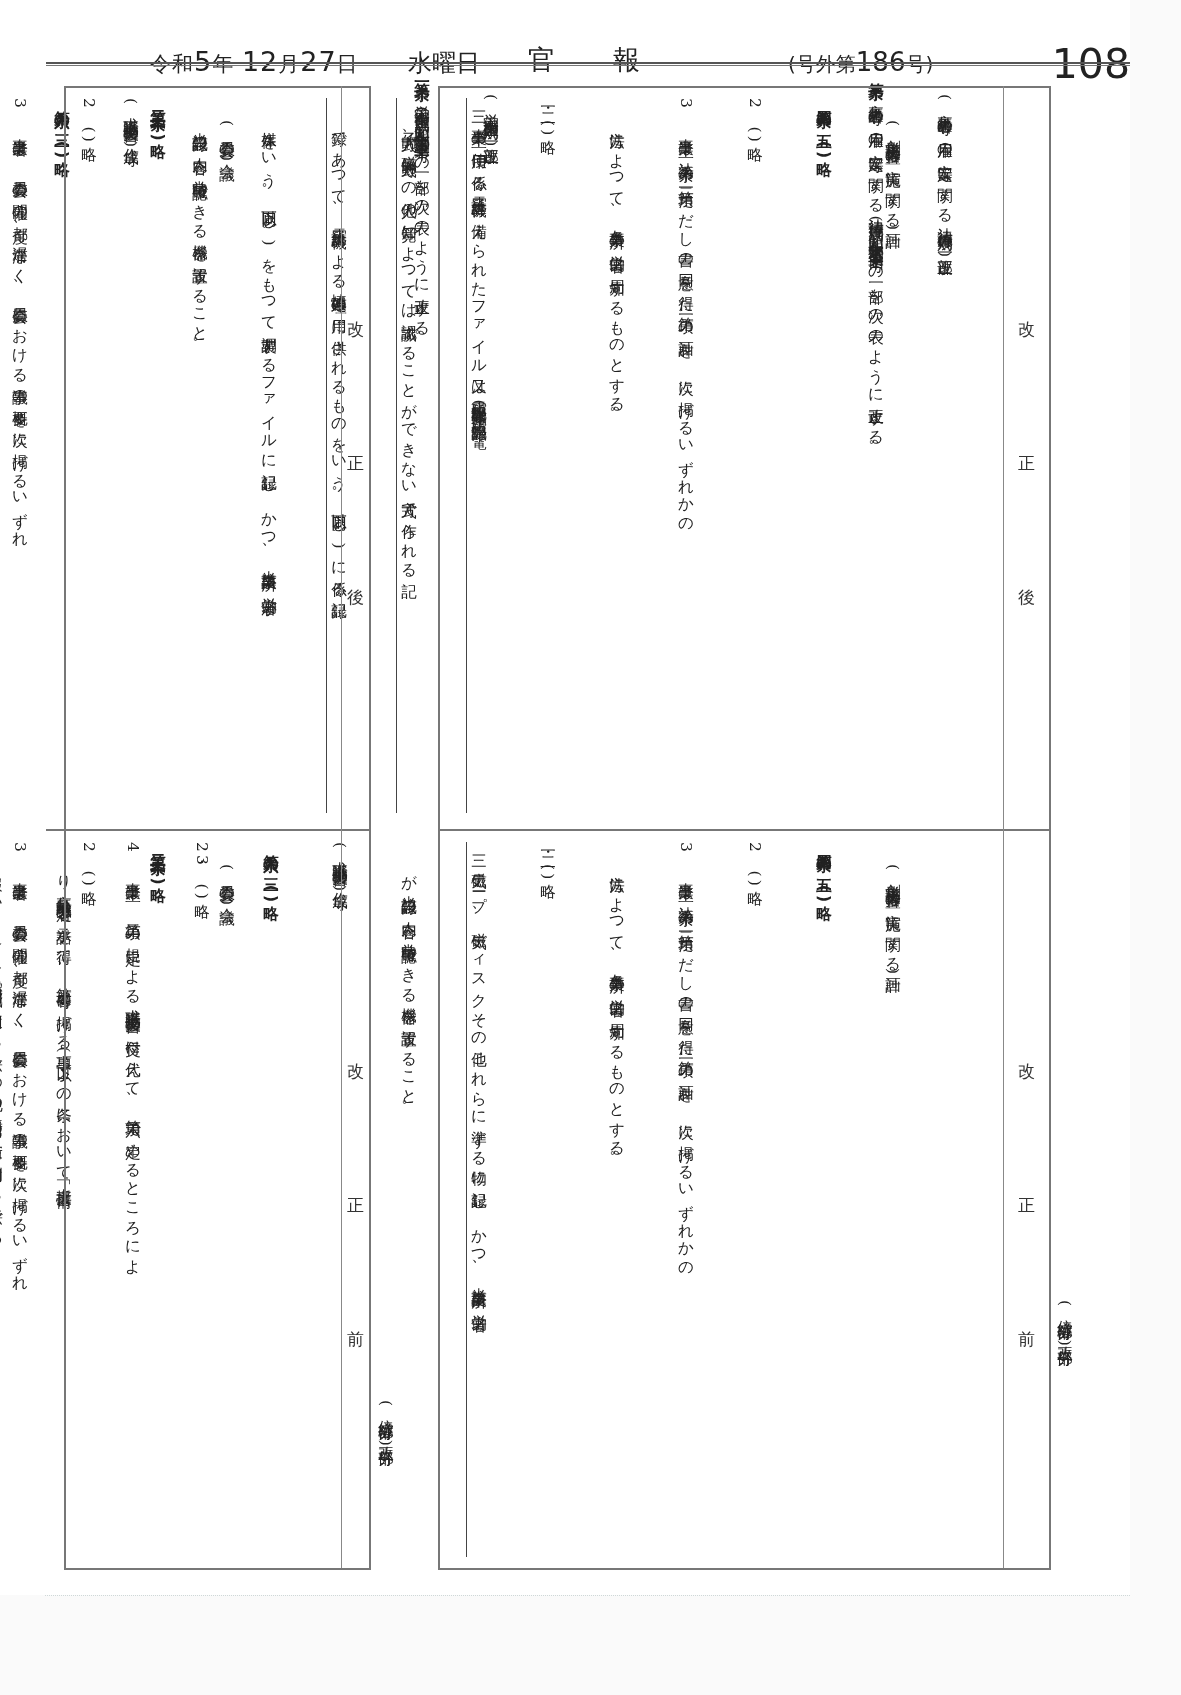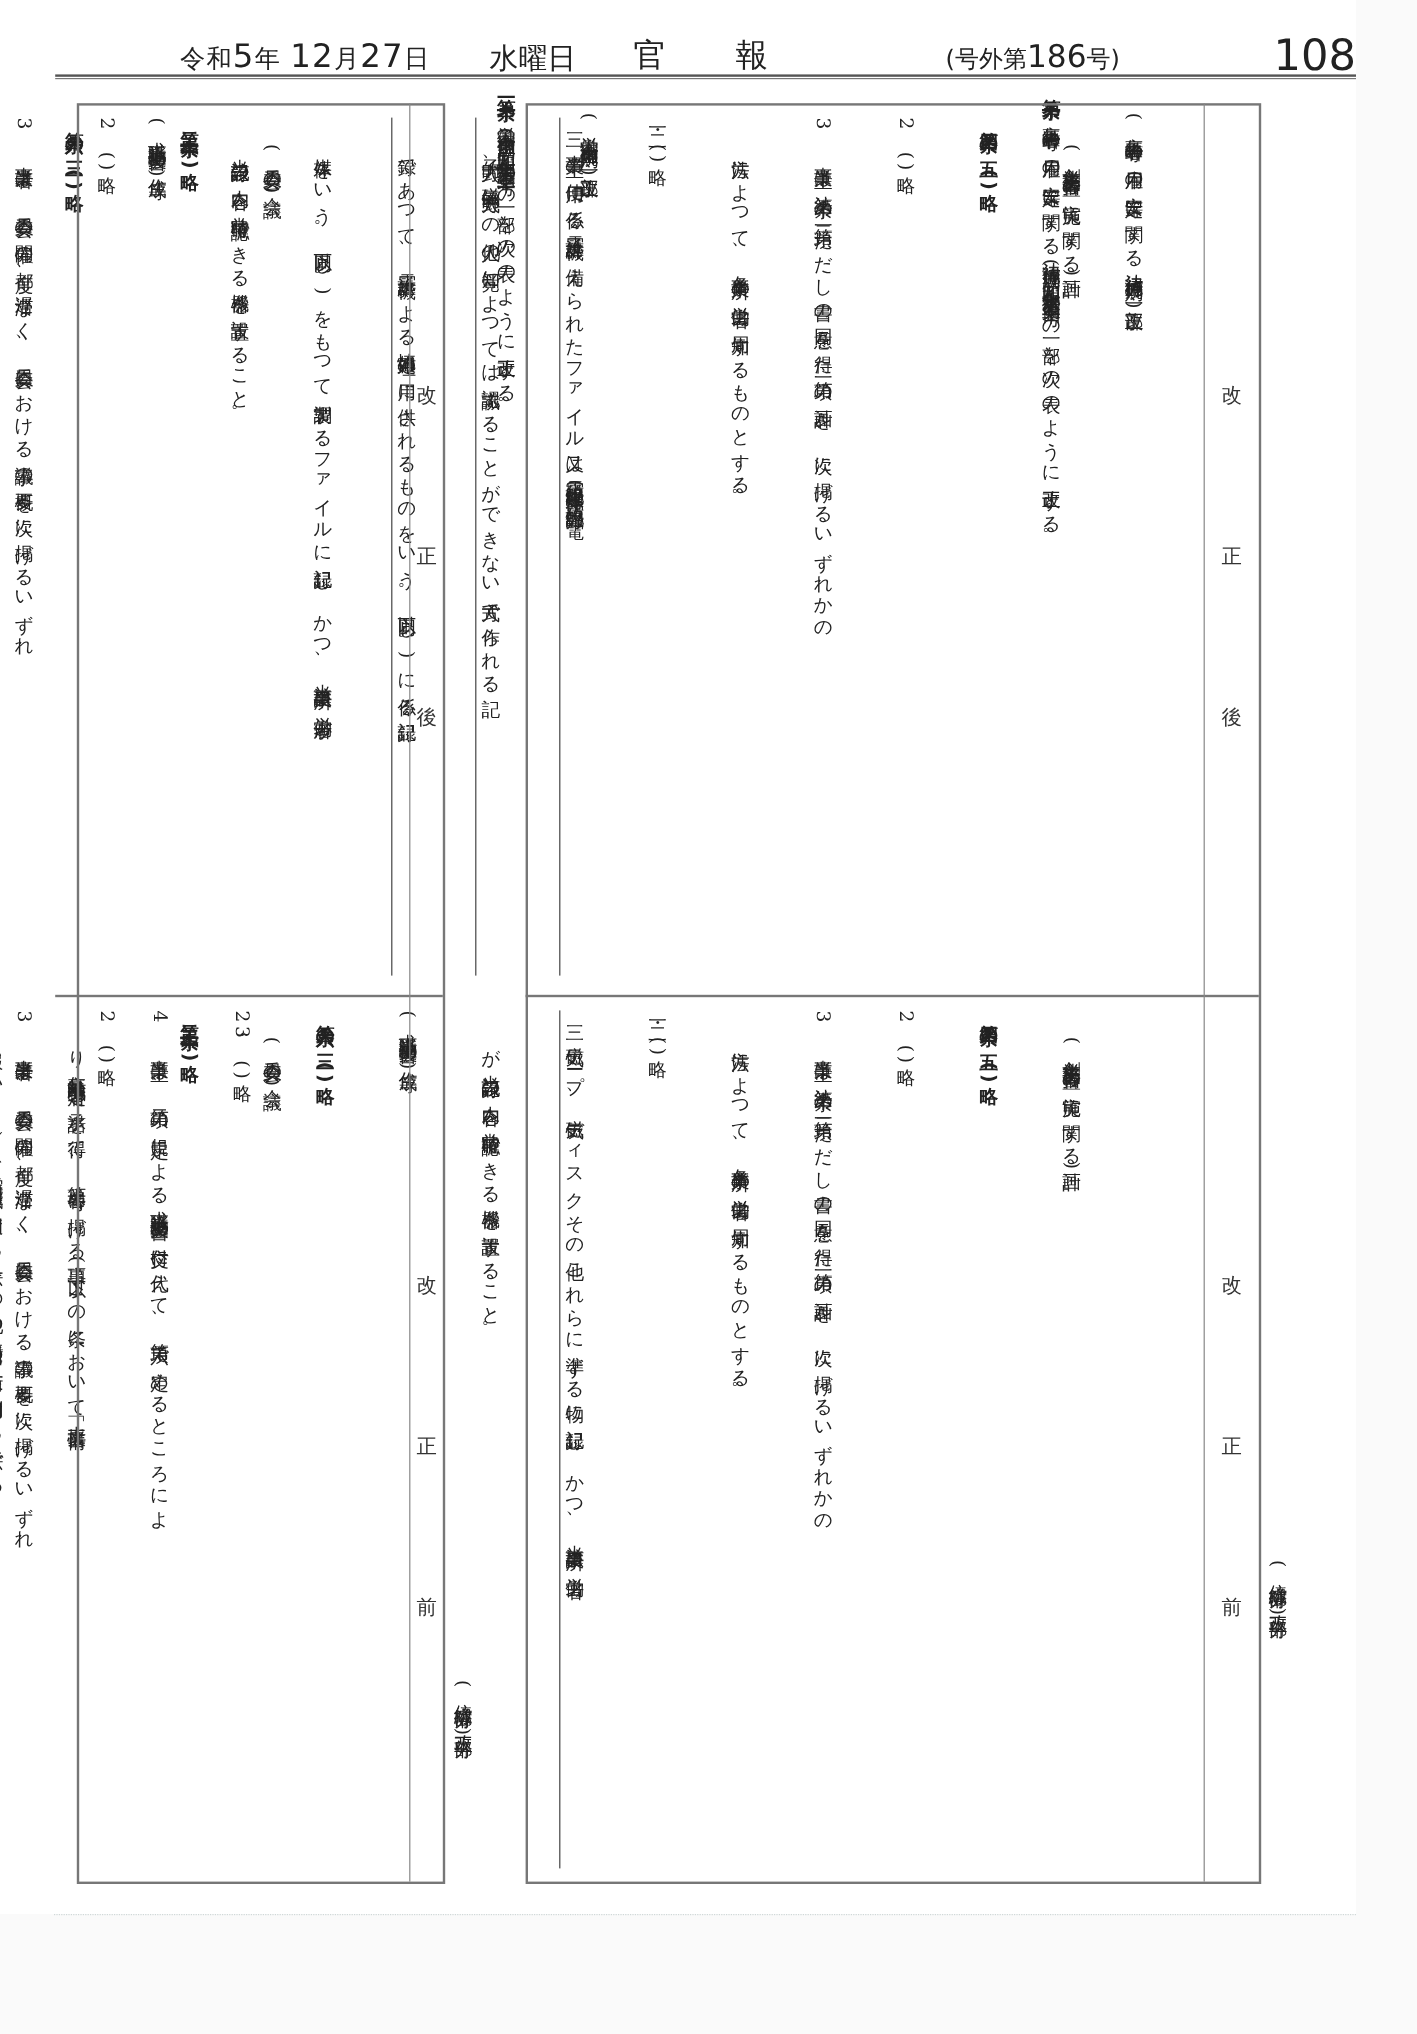--- a/index.html
+++ b/index.html
@@ -4,28 +4,28 @@
 <style>
   html, body { margin:0; padding:0; }
   body {
     width:1181px; height:1695px; background:#fafafa; position:relative; overflow:hidden;
     font-family:"DejaVu Serif","Liberation Serif",serif; color:#222;
   }
   .page { position:absolute; left:0; top:0; width:1130px; height:1595px; background:#ffffff; }
   .page-bottom-line { position:absolute; left:45px; top:1595px; width:1085px; border-top:1px dotted #cfd8d8; }
 
   
-  .masthead { position:absolute; left:46px; top:26px; width:1084px; height:38px; font-family:"DejaVu Sans","Liberation Sans",sans-serif; }
+  .masthead { position:absolute; left:46px; top:40px; width:1084px; height:38px; font-family:"DejaVu Sans","Liberation Sans",sans-serif; }
   .mh-date { position:absolute; left:104px; top:6px; font-size:21px; letter-spacing:1px; color:#222; }
   .mh-date .big { font-size:27px; }
   .mh-weekday { position:absolute; left:362px; top:7px; font-size:24px; }
   .mh-title { position:absolute; left:482px; top:2px; font-size:27px; font-family:"DejaVu Serif",serif; letter-spacing:58px; }
   .mh-issue { position:absolute; left:742px; top:7px; font-size:20px; }
   .mh-issue .big { font-size:26px; }
-  .mh-page { position:absolute; right:0; top:0; font-size:36px; }
+  .mh-page { position:absolute; right:0; top:0; font-size:41px; }
   .mh-rule { position:absolute; left:46px; top:62px; width:1084px; height:0; border-top:2px solid #555; border-bottom:1px solid #777; padding-top:1px; }
 
   
   .v { writing-mode:vertical-rl; font-size:15.5px; line-height:23px; letter-spacing:1.6px; white-space:pre; position:absolute; }
   .v .b { font-family:"DejaVu Sans","Liberation Sans",sans-serif; font-weight:bold; }
   .v .u { border-left:1.5px solid #444; }
   .vline { white-space:pre; display:block; }
 
   
   .frame { position:absolute; border:2px solid #777; background:transparent; }

